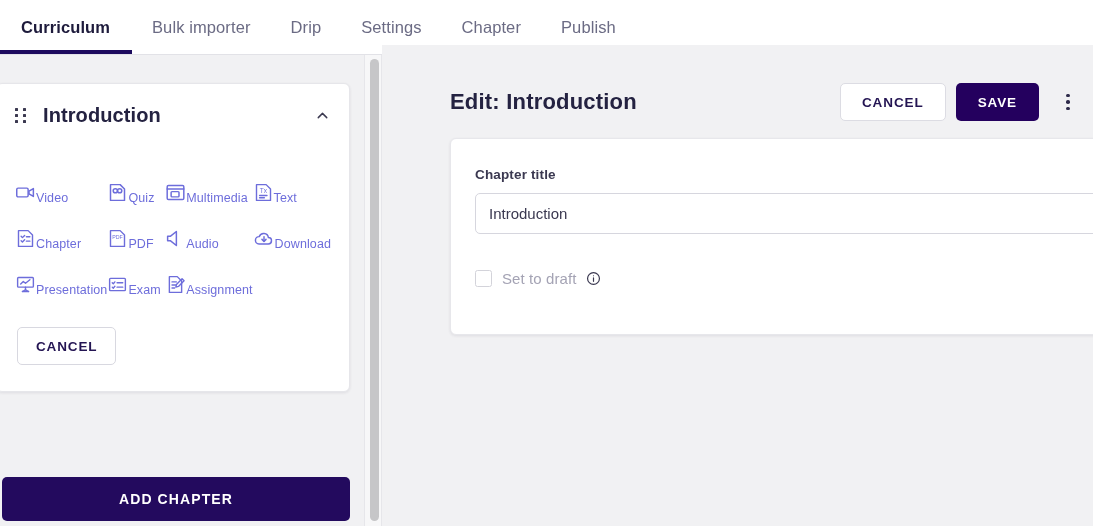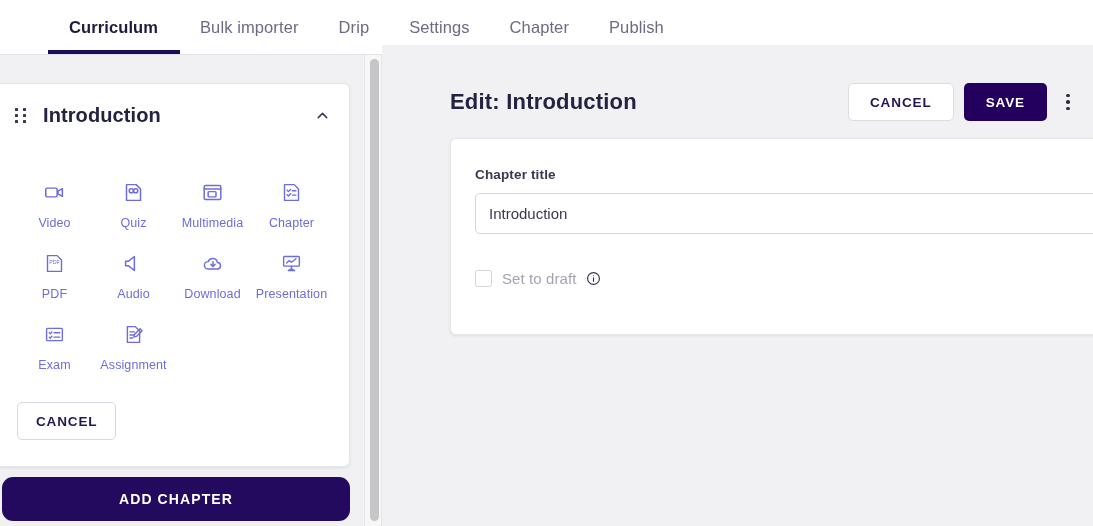--- a/index.html
+++ b/index.html
@@ -9,21 +9,21 @@
     background: #f1f1f3;
     overflow: hidden;
   }
   #app { position: relative; width: 1093px; height: 526px; background: #f1f1f3; }
 
   
   .tabbar {
     position: absolute; top: 0; left: 0; width: 1093px; height: 55px;
     background: #ffffff;
     border-bottom: 1px solid #e2e2e7;
-    display: flex; align-items: flex-start; padding-left: 48px;
+    display: flex; align-items: flex-start;
   }
   .tab {
     position: relative;
     height: 54px;
     display: flex; align-items: center;
     font-size: 16.5px;
     color: #6b6b84;
     padding: 0 20px;
     letter-spacing: .1px;
     cursor: pointer;
@@ -66,21 +66,21 @@
   }
   .collapse-btn { width: 26px; height: 26px; display: flex; align-items: center; justify-content: center; cursor: pointer; }
 
   .type-grid {
     padding: 33px 18px 0 18px;
     display: grid;
     grid-template-columns: repeat(4, 1fr);
     row-gap: 20px;
   }
   .type-cell {
-    display: flex; flex-direction: column; align-items: center;
+    display: flex; align-items: center;
     cursor: pointer;
     text-align: center;
   }
   .type-cell .ic { height: 26px; display: flex; align-items: center; justify-content: center; }
   .type-cell .lbl {
     margin-top: 11px;
     font-size: 12.5px; color: #6d6ddb; letter-spacing: .1px;
     white-space: nowrap;
   }
 
@@ -90,21 +90,21 @@
     height: 38px; padding: 0 18px;
     background: #fff; border: 1px solid #d8d8e0; border-radius: 5px;
     font-size: 13.5px; font-weight: 700; letter-spacing: .85px;
     color: #241553; cursor: pointer;
   }
 
   .add-chapter {
     position: absolute; left: 2px; top: 422px;
     width: 348px; height: 44px;
     background: #230a5e; color: #fff;
-    border: none; border-radius: 11px;
+    border: none; border-radius: 5px;
     font-size: 14px; font-weight: 700; letter-spacing: 1.1px;
     font-family: "Liberation Sans", sans-serif;
     cursor: pointer;
   }
 
   
   .gutter {
     position: absolute; left: 364px; top: 55px; width: 18px; height: 471px;
     background: #f7f7f8;
     border-left: 1px solid #e6e6ea;
@@ -127,21 +127,21 @@
   }
   .edit-title { font-size: 22px; font-weight: 700; color: #242241; flex: 1; letter-spacing: .2px; }
   .btn-cancel-lg {
     height: 38px; padding: 0 21px; margin-right: 10px;
     background: #fff; border: 1px solid #dcdce3; border-radius: 5px;
     font-size: 13.5px; font-weight: 700; letter-spacing: .9px;
     color: #241553; cursor: pointer;
     font-family: "Liberation Sans", sans-serif;
   }
   .btn-save {
-    height: 38px; padding: 0 22px; margin-right: 8px;
+    height: 38px; padding: 0 22px; margin-right: 16px;
     background: #24005e; border: none; border-radius: 5px;
     font-size: 13.5px; font-weight: 700; letter-spacing: .9px;
     color: #fff; cursor: pointer;
     font-family: "Liberation Sans", sans-serif;
   }
   .kebab {
     width: 26px; height: 30px; margin-right: 12px;
     display: flex; flex-direction: column; align-items: center; justify-content: center;
     gap: 3px; cursor: pointer;
   }
@@ -249,20 +249,31 @@
           <span class="ic">
             <svg width="21" height="21" viewBox="0 0 24 24" fill="none" stroke="#6d6ddb" stroke-width="1.7" stroke-linecap="round" stroke-linejoin="round">
                 <rect x="2.5" y="4" width="19" height="16" rx="1.5"></rect>
                 <line x1="2.5" y1="8" x2="21.5" y2="8"></line>
                 <rect x="7" y="11" width="9" height="6" rx="1"></rect>
               </svg>
           </span>
           <span class="lbl">Multimedia</span>
         </div>
 
+        <div class="type-cell">
+          <span class="ic">
+            <svg width="21" height="21" viewBox="0 0 24 24" fill="none" stroke="#6d6ddb" stroke-width="1.6" stroke-linecap="round" stroke-linejoin="round">
+                <path d="M4 3h11l5 5v13H4z"></path>
+                <text x="12" y="12.5" font-size="7.5" font-family="Liberation Sans, sans-serif" fill="#6d6ddb" stroke="none" text-anchor="middle">Tx</text>
+                <line x1="7.5" y1="15.5" x2="16" y2="15.5"></line>
+                <line x1="7.5" y1="18" x2="13" y2="18"></line>
+              </svg>
+          </span>
+          <span class="lbl">Text</span>
+        </div>
 
         <div class="type-cell">
           <span class="ic">
             <svg width="21" height="21" viewBox="0 0 24 24" fill="none" stroke="#6d6ddb" stroke-width="1.6" stroke-linecap="round" stroke-linejoin="round">
                 <path d="M4 3h11l5 5v13H4z"></path>
                 <polyline points="7 9.5 8.5 11 11 8.5"></polyline>
                 <line x1="13" y1="10" x2="17" y2="10"></line>
                 <polyline points="7 14.5 8.5 16 11 13.5"></polyline>
                 <line x1="13" y1="15" x2="17" y2="15"></line>
               </svg>

